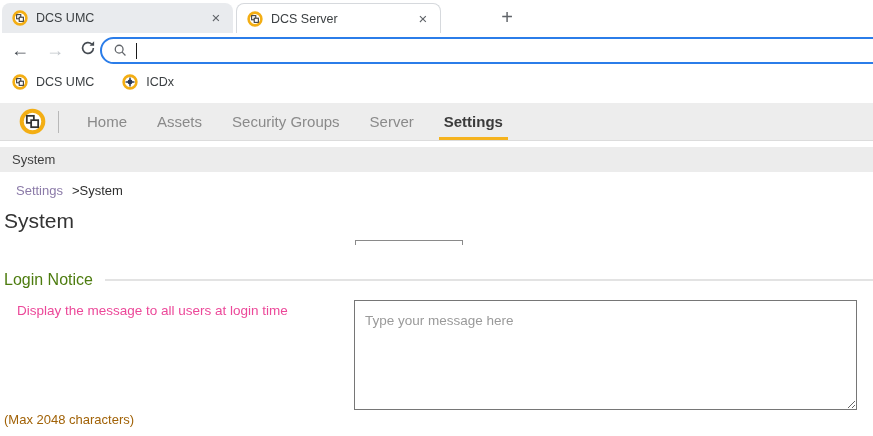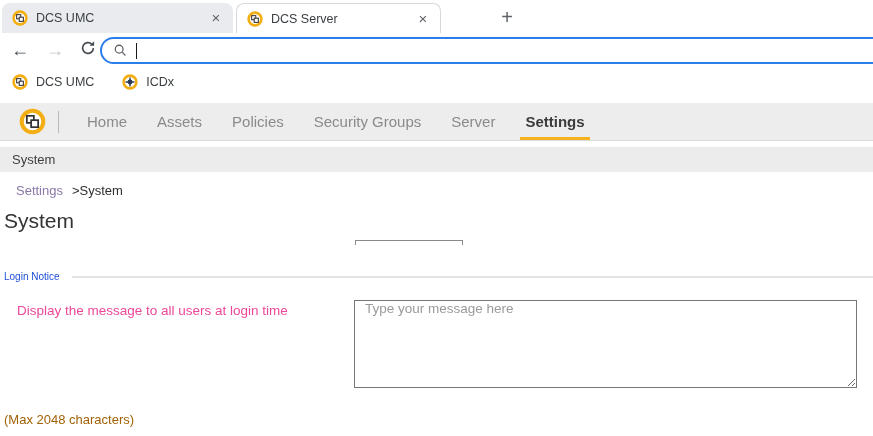--- a/index.html
+++ b/index.html
@@ -43,25 +43,25 @@
   .systembar { position:absolute; top:147px; left:0; right:0; height:25px; background:#ececec; font-size:13px; color:#3f3f3f; line-height:25px; padding-left:12px; }
   .breadcrumb { position:absolute; top:183px; left:16px; font-size:13px; }
   .breadcrumb-link { color:#8b7aa8; cursor:pointer; }
   .breadcrumb-rest { color:#2f2f2f; margin-left:9px; }
 
   
   .page-title { position:absolute; top:209px; left:4px; font-size:21px; color:#333; font-weight:400; }
   .partial-box { position:absolute; top:240px; left:355px; width:108px; height:5px; border:1px solid #8a8a8a; border-bottom:none; background:#fff; }
 
   .login-heading-row { position:absolute; top:271px; left:4px; right:0; display:flex; align-items:center; }
-  .login-heading { font-size:10px; color:#1d4ed8; white-space:nowrap; }
+  .login-heading { font-size:16px; color:#4d7c0f; white-space:nowrap; }
   .heading-rule { flex:1; height:2px; background:#e3e3e3; margin-left:12px; }
 
   .form-label { position:absolute; top:303px; left:17px; font-size:13.5px; color:#ec4899; }
-  .notice-textarea { position:absolute; top:300px; left:354px; width:503px; height:88px; border:1px solid #767676; padding:0 10px; font-family:"Liberation Sans", sans-serif; font-size:13.5px; color:#333; resize:both; background:#fff; }
+  .notice-textarea { position:absolute; top:300px; left:354px; width:503px; height:110px; border:1px solid #767676; padding:12px 10px; font-family:"Liberation Sans", sans-serif; font-size:13.5px; color:#333; resize:both; background:#fff; }
   .notice-textarea::placeholder { color:#9a9a9a; opacity:1; }
   .max-note { position:absolute; top:412px; left:4px; font-size:13px; color:#a16207; }
 </style>
 </head>
 <body>
 
 <div class="screen">
 
   <div class="tabstrip">
     <div class="tab tab-inactive">
@@ -131,21 +131,20 @@
       <svg width="27" height="27" viewBox="0 0 20 20">
         <circle cx="10" cy="10" r="8" fill="#fff" stroke="#f3ae14" stroke-width="3"></circle>
         <rect x="5.8" y="5.8" width="5.2" height="5.2" fill="#fff" stroke="#333" stroke-width="1.3"></rect>
         <rect x="9" y="9" width="5.2" height="5.2" fill="#fff" stroke="#333" stroke-width="1.3"></rect>
       </svg>
     </div>
     <div class="appnav-divider"></div>
     <div class="appnav-items">
       <div class="appnav-item">Home</div>
       <div class="appnav-item">Assets</div>
-      <div class="appnav-item">Policies</div>
       <div class="appnav-item">Security Groups</div>
       <div class="appnav-item">Server</div>
       <div class="appnav-item active">Settings</div>
     </div>
   </div>
 
   <div class="systembar">System</div>
 
   <div class="breadcrumb">
     <span class="breadcrumb-link">Settings</span><span class="breadcrumb-rest"><span>&gt;</span><span>System</span></span>

